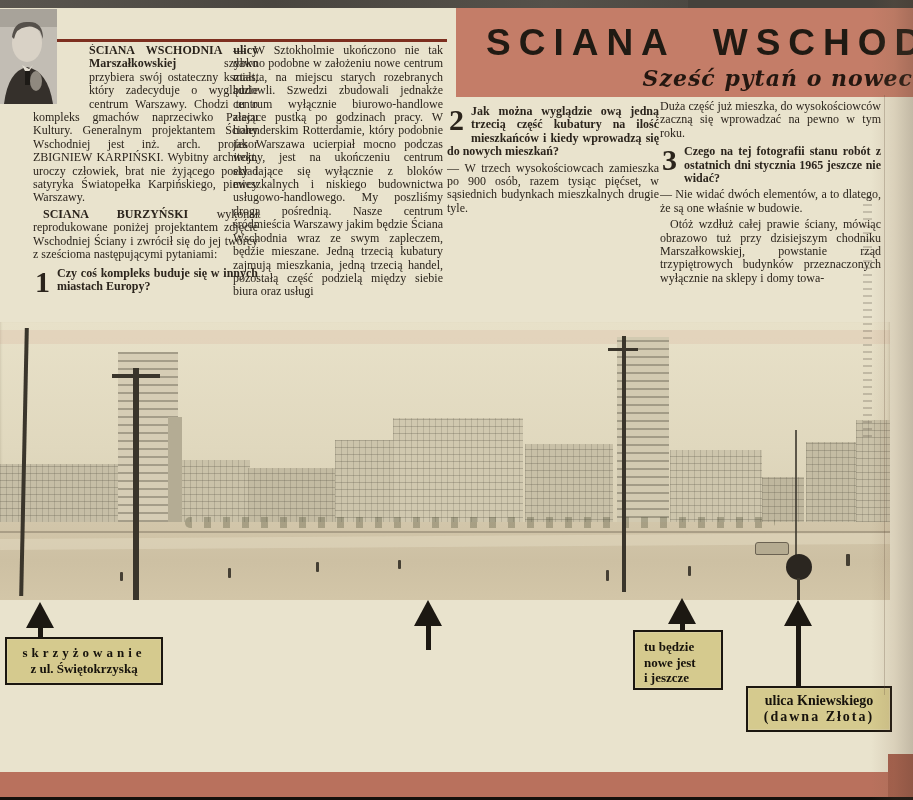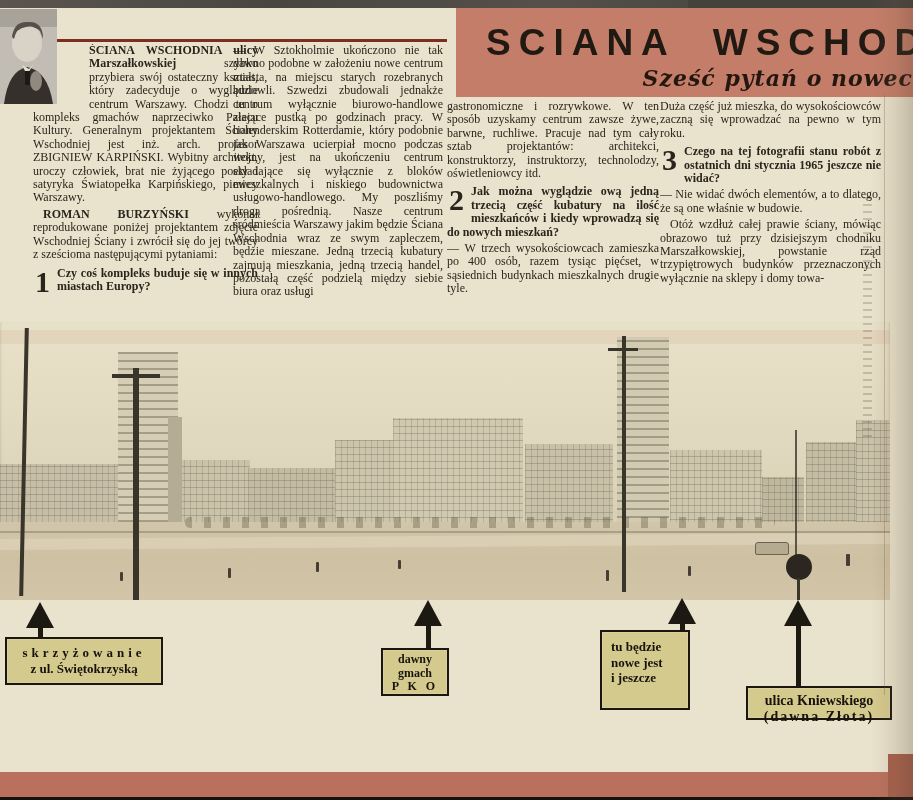--- a/index.html
+++ b/index.html
@@ -85,22 +85,22 @@
   .ah{position:absolute;width:0;height:0;border-left:14px solid transparent;
     border-right:14px solid transparent;border-bottom:26px solid #1c1812;}
   .stem{position:absolute;width:5px;background:#1c1812;}
   .callout{position:absolute;background:var(--label_bg);border:2px solid #1b160f;
     color:#17130c;font-weight:bold;box-shadow:0 0 0 1px rgba(220,210,170,.6) inset;}
   .callout .ln{white-space:nowrap;}
   #box1{left:5px;top:637px;width:158px;height:48px;text-align:center;font-size:13px;line-height:16px;padding-top:6px;}
   #box1 .ln:first-child{letter-spacing:4px;}
   #box2{left:381px;top:648px;width:68px;height:48px;text-align:center;font-size:12px;line-height:13.5px;padding-top:3px;}
   #box2 .ln:last-child{letter-spacing:3px;}
-  #box3{left:600px;top:630px;width:90px;height:80px;text-align:left;font-size:13px;line-height:15.5px;padding:7px 16px 0 9px;}
-  #box4{left:746px;top:686px;width:146px;height:34px;text-align:center;font-size:14px;line-height:16px;padding-top:5px;font-family:Liberation Serif, serif;}
+  #box3{left:633px;top:630px;width:90px;height:60px;text-align:left;font-size:13px;line-height:15.5px;padding:7px 16px 0 9px;}
+  #box4{left:746px;top:686px;width:146px;height:46px;text-align:center;font-size:14px;line-height:16px;padding-top:5px;font-family:Liberation Serif, serif;}
   #box4 .ln:last-child{letter-spacing:2px;}
 </style>
 </head>
 <body>
 
 <div id="page">
 
   <div class="scan-top"></div>
   <div class="scan-top-wedge"></div>
 
@@ -120,38 +120,37 @@
       <rect x="25" y="62" width="5" height="14" fill="#1d1a16"></rect>
       <ellipse cx="36" cy="72" rx="6" ry="10" fill="#8f897f"></ellipse>
     </svg>
   </div>
 
   <div class="rule-red"></div>
 
   <div id="col1" class="col">
     <div class="wrap-spacer"></div>
     <p><span class="lead">ŚCIANA WSCHODNIA ulicy Marszałkowskiej</span> <span>szybko przybiera swój ostateczny kształt, który zadecyduje o wyglądzie centrum Warszawy. Chodzi tu o kompleks gmachów naprzeciwko Pałacu Kultury. Generalnym projektantem Ściany Wschodniej jest inż. arch. profesor ZBIGNIEW KARPIŃSKI. Wybitny architekt, uroczy człowiek, brat nie żyjącego poety i satyryka Światopełka Karpińskiego, piewcy Warszawy.</span></p>
-    <p class="indent"><span class="lead">ROMAN BURZYŃSKI</span> <span>wykonał reprodukowane poniżej projektantem zdjęcie Wschodniej Ściany i zwrócił się do jej twórcy z sześcioma następującymi pytaniami:</span></p>
+    <p class="indent"><span class="lead">SCIANA BURZYŃSKI</span> <span>wykonał reprodukowane poniżej projektantem zdjęcie Wschodniej Ściany i zwrócił się do jej twórcy z sześcioma następującymi pytaniami:</span></p>
     <div class="q">
       <span class="qnum">1</span>
       <span>Czy coś kompleks buduje się w innych miastach Europy?</span>
     </div>
   </div>
 
   <div id="col2" class="col">
     <p>— W Sztokholmie ukończono nie tak dawno podobne w założeniu nowe centrum miasta, na miejscu starych rozebranych budowli. Szwedzi zbudowali jednakże centrum wyłącznie biurowo-handlowe ziejące pustką po godzinach pracy. W holenderskim Rotterdamie, który podobnie jak Warszawa ucierpiał mocno podczas wojny, jest na ukończeniu centrum składające się wyłącznie z bloków mieszkalnych i niskiego budownictwa usługowo-handlowego. My poszliśmy drogą pośrednią. Nasze centrum śródmieścia Warszawy jakim będzie Ściana Wschodnia wraz ze swym zapleczem, będzie mieszane. Jedną trzecią kubatury zajmują mieszkania, jedną trzecią handel, pozostałą część podzielą między siebie biura oraz usługi</p>
   </div>
 
   <div id="col3" class="col">
-    <p>gastronomiczne i rozrywkowe. W ten sposób uzyskamy centrum zawsze żywe, barwne, ruchliwe. Pracuje nad tym cały sztab projektantów: architekci, konstruktorzy, instruktorzy, technolodzy, oświetleniowcy itd.</p>
     <div class="q">
       <span class="qnum">2</span>
       <span>Jak można wyglądzie ową jedną trzecią część kubatury na ilość mieszkańców i kiedy wprowadzą się do nowych mieszkań?</span>
     </div>
-    <p style="margin-top:3px;">— W trzech wysokościowcach zamieszka po 400 osób, razem tysiąc pięćset, w sąsiednich budynkach mieszkalnych drugie tyle.</p>
+    <p style="margin-top:3px;">— W trzech wysokościowcach zamieszka po 900 osób, razem tysiąc pięćset, w sąsiednich budynkach mieszkalnych drugie tyle.</p>
   </div>
 
   <div id="col4" class="col">
     <p>Duża część już mieszka, do wysokościowców zaczną się wprowadzać na pewno w tym roku.</p>
     <div class="q">
       <span class="qnum">3</span>
       <span>Czego na tej fotografii stanu robót z ostatnich dni stycznia 1965 jeszcze nie widać?</span>
     </div>
     <p style="margin-top:3px;">— Nie widać dwóch elementów, a to dlatego, że są one właśnie w budowie.</p>
     <p class="indent">Otóż wzdłuż całej prawie ściany, mówiąc obrazowo tuż przy dzisiejszym chodniku Marszałkowskiej, powstanie rząd trzypiętrowych budynków przeznaczonych wyłącznie na sklepy i domy towa-</p>
@@ -207,25 +206,20 @@
   <div class="ah" style="left:668px;top:598px;"></div>
   <div class="stem" style="left:680px;top:622px;height:10px;"></div>
 
   <div class="ah" style="left:784px;top:600px;"></div>
   <div class="stem" style="left:796px;top:624px;height:63px;"></div>
 
   <div id="box1" class="callout">
     <div class="ln">skrzyżowanie</div>
     <div class="ln">z ul. Świętokrzyską</div>
   </div>
-  <div id="box2" class="callout">
-    <div class="ln">dawny</div>
-    <div class="ln">gmach</div>
-    <div class="ln">P K O</div>
-  </div>
   <div id="box3" class="callout">
     <div class="ln">tu będzie</div>
     <div class="ln">nowe jest</div>
     <div class="ln">i jeszcze</div>
   </div>
   <div id="box4" class="callout">
     <div class="ln">ulica Kniewskiego</div>
     <div class="ln">(dawna Złota)</div>
   </div>
 

